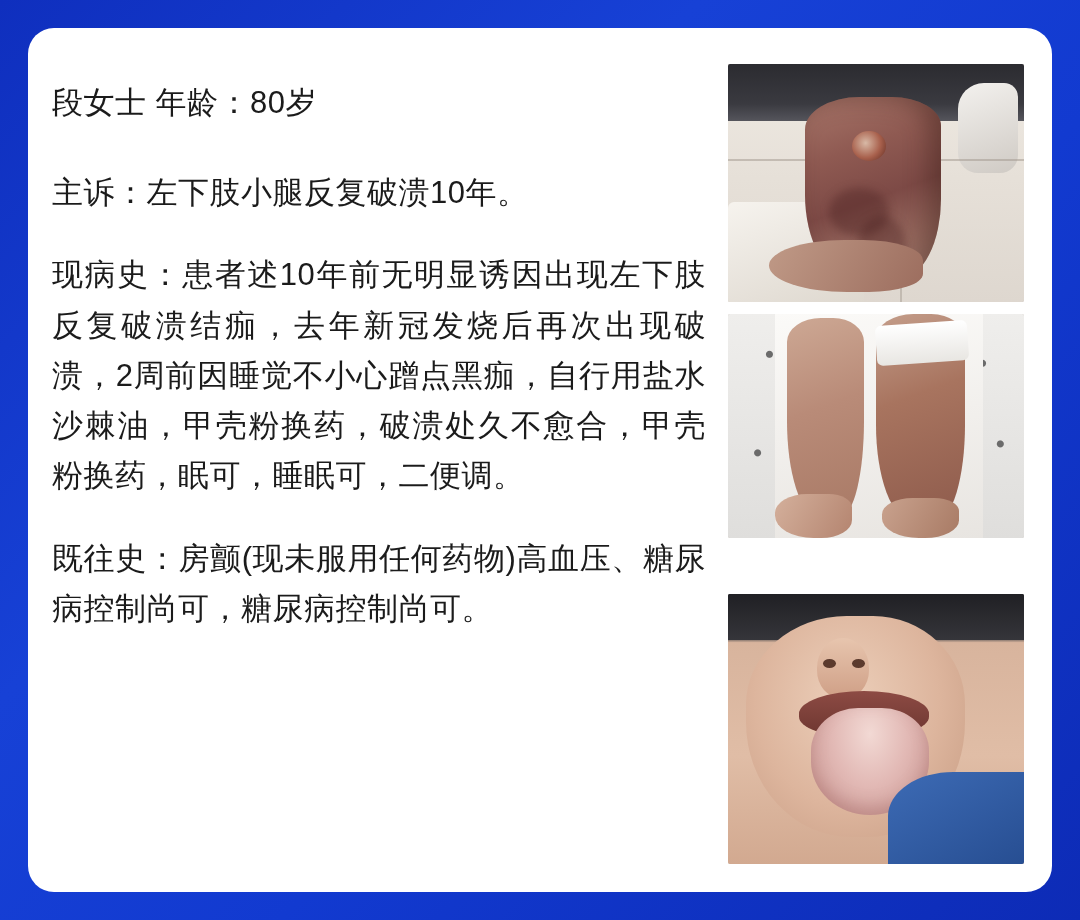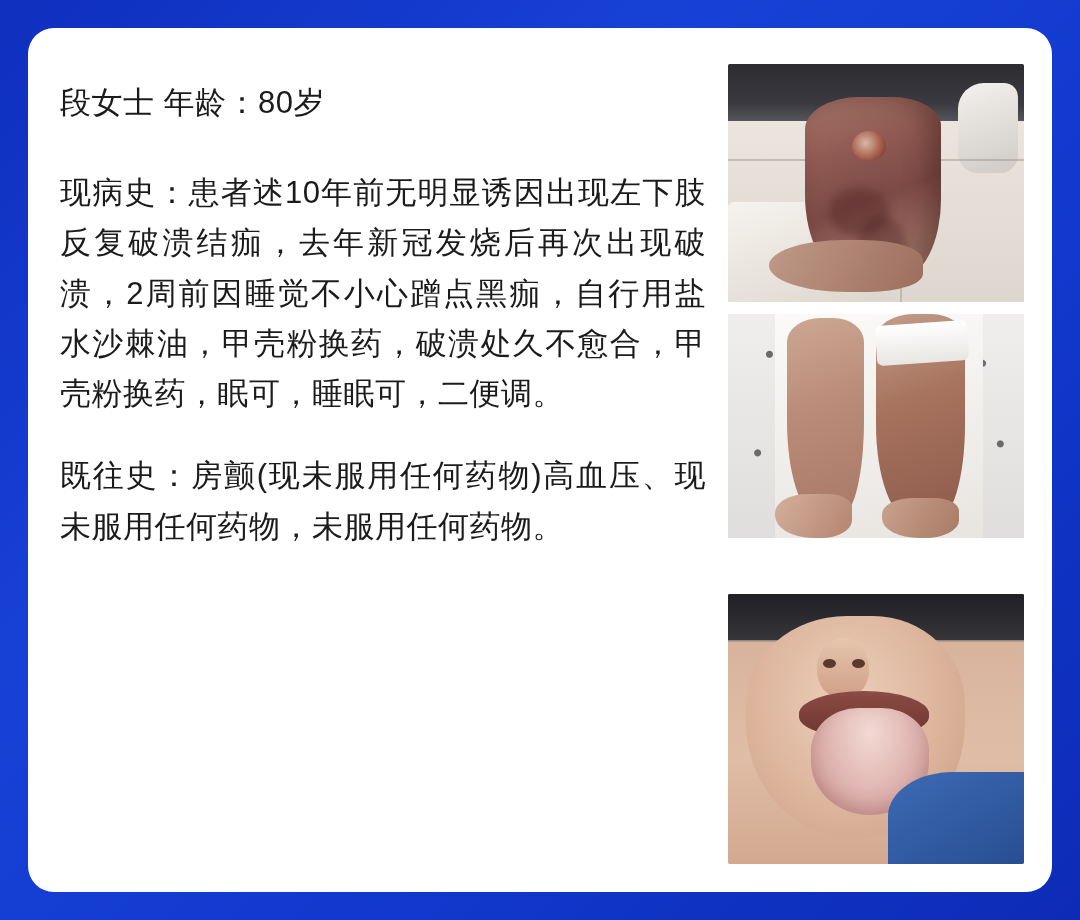--- a/index.html
+++ b/index.html
@@ -36,21 +36,21 @@
   .card-inner {
     position: absolute;
     inset: 0;
     display: flex;
     flex-direction: row;
   }
 
   .text-col {
     width: 700px;
     box-sizing: border-box;
-    padding: 50px 22px 20px 32px;
+    padding: 50px 22px 20px 24px;
   }
 
   .para {
     font-size: 31px;
     line-height: 1.62;
     color: #1b1b1b;
     letter-spacing: 0.5px;
     margin: 0 0 32px 0;
     text-align: justify;
     font-family: "Liberation Sans", "DejaVu Sans", sans-serif;
@@ -226,22 +226,23 @@
 </style>
 </head>
 <body>
 
 <div class="frame">
   <div class="card">
     <div class="card-inner">
 
       <div class="text-col">
         <p class="para header-line">段女士  年龄：80岁</p>
+        <p class="para">主诉：左下肢小腿反复破溃10年。</p>
         <p class="para">现病史：患者述10年前无明显诱因出现左下肢反复破溃结痂，去年新冠发烧后再次出现破溃，2周前因睡觉不小心蹭点黑痂，自行用盐水沙棘油，甲壳粉换药，破溃处久不愈合，甲壳粉换药，眠可，睡眠可，二便调。</p>
-        <p class="para">既往史：房颤(现未服用任何药物)高血压、现未服用任何药物，未服用任何药物。</p>
+        <p class="para">既往史：房颤(现未服用任何药物)高血压、糖尿病控制尚可，糖尿病控制尚可。</p>
       </div>
 
       <div class="img-col">
 
         <div class="photo p1">
           <div class="floor"></div>
           <div class="darktop"></div>
           <div class="shoe"></div>
           <div class="tile-line-1"></div>
           <div class="tile-line-2"></div>

